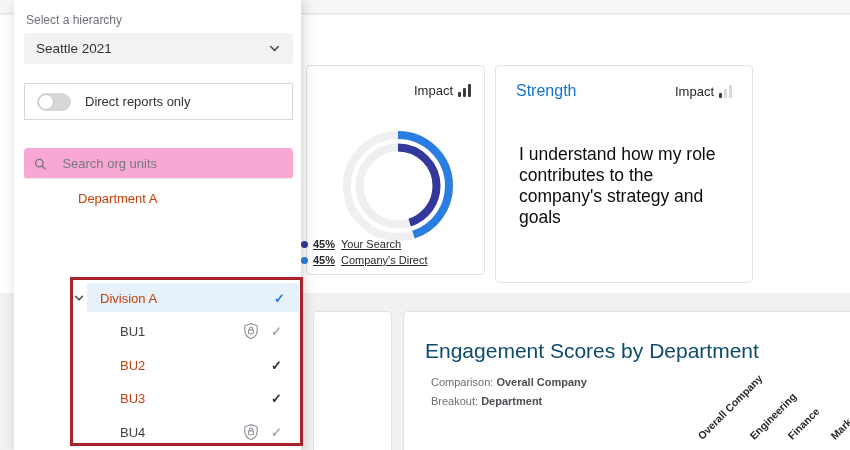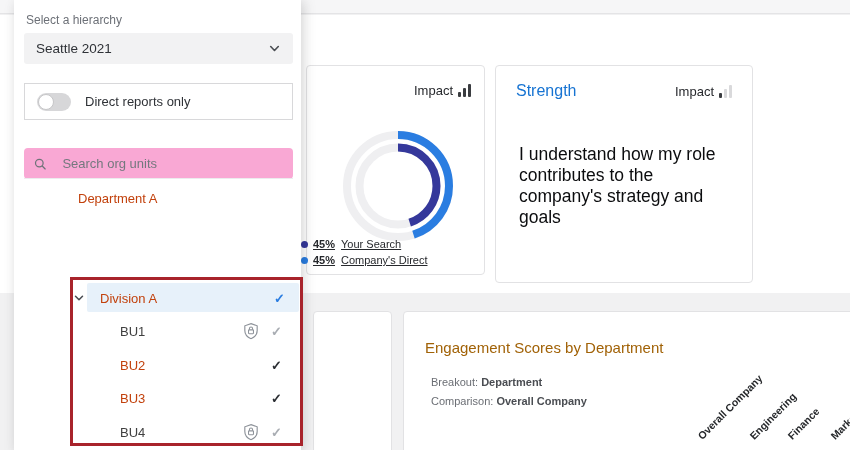--- a/index.html
+++ b/index.html
@@ -36,21 +36,21 @@
   .legend { left:301px; top:236px; z-index:5; font-size:11px; color:#26282c;text-decoration:underline; }
   .legend-row { display:flex; align-items:center; gap:5px; height:16px; }
   .legend-dot { width:7px; height:7px; border-radius:50%; flex:0 0 auto; }
   .legend-row b { font-weight:700; margin-right:1px; }
 
   .card-strength { padding:16px 20px; }
   .strength-head { display:flex; justify-content:space-between; align-items:center; }
   .strength-title { font-size:16px; color:#1673d2; font-weight:500; }
   .strength-body { position:absolute; left:23px; top:78px; width:216px; font-size:17.5px; line-height:21px; color:#0b0c0e; }
 
-  .engage-title { position:absolute; left:21px; top:27px; font-size:15px; color:#a16207; }
+  .engage-title { position:absolute; left:21px; top:27px; font-size:21px; color:#0c4a6e; }
   .engage-meta { position:absolute; left:27px; top:61px; font-size:11px; color:#6b6e74; line-height:19px; }
   .engage-meta b { color:#4a4d52; }
   .col-label { position:absolute; height:14px; font-size:10.5px; font-weight:700; color:#26282b;
                white-space:nowrap; transform:rotate(-45deg); transform-origin:0 100%; }
 
   
   .panel { left:14px; top:0; width:287px; height:450px; background:#fff; z-index:10;
            box-shadow:4px 0 12px rgba(0,0,0,.10), 0 4px 12px rgba(0,0,0,.08); }
   .panel-label { position:absolute; left:12px; top:13px; font-size:12px; color:#6c7077; }
   .dropdown { position:absolute; left:10px; top:33px; width:269px; height:31px; background:#f2f2f3;
@@ -130,26 +130,26 @@
     </span>
   </div>
   <div class="strength-body">I understand how my role contributes to the company's strategy and goals</div>
 </div>
 
 <div class="abs card card-mini"></div>
 <div class="abs card card-engage">
   <div class="engage-title">Engagement Scores by Department</div>
   <div class="engage-meta">
     <div>
+      <span>Comparison:</span>
+      <b>Overall Company</b>
+    </div>
+    <div>
       <span>Breakout:</span>
       <b>Department</b>
-    </div>
-    <div>
-      <span>Comparison:</span>
-      <b>Overall Company</b>
     </div>
   </div>
 </div>
 <div class="abs col-label" style="left:705px; top:429px;">Overall Company</div>
 <div class="abs col-label" style="left:757px; top:429px;">Engineering</div>
 <div class="abs col-label" style="left:795px; top:429px;">Finance</div>
 <div class="abs col-label" style="left:838px; top:429px;">Marketing</div>
 
 <div class="abs panel">
   <div class="panel-label">Select a hierarchy</div>

